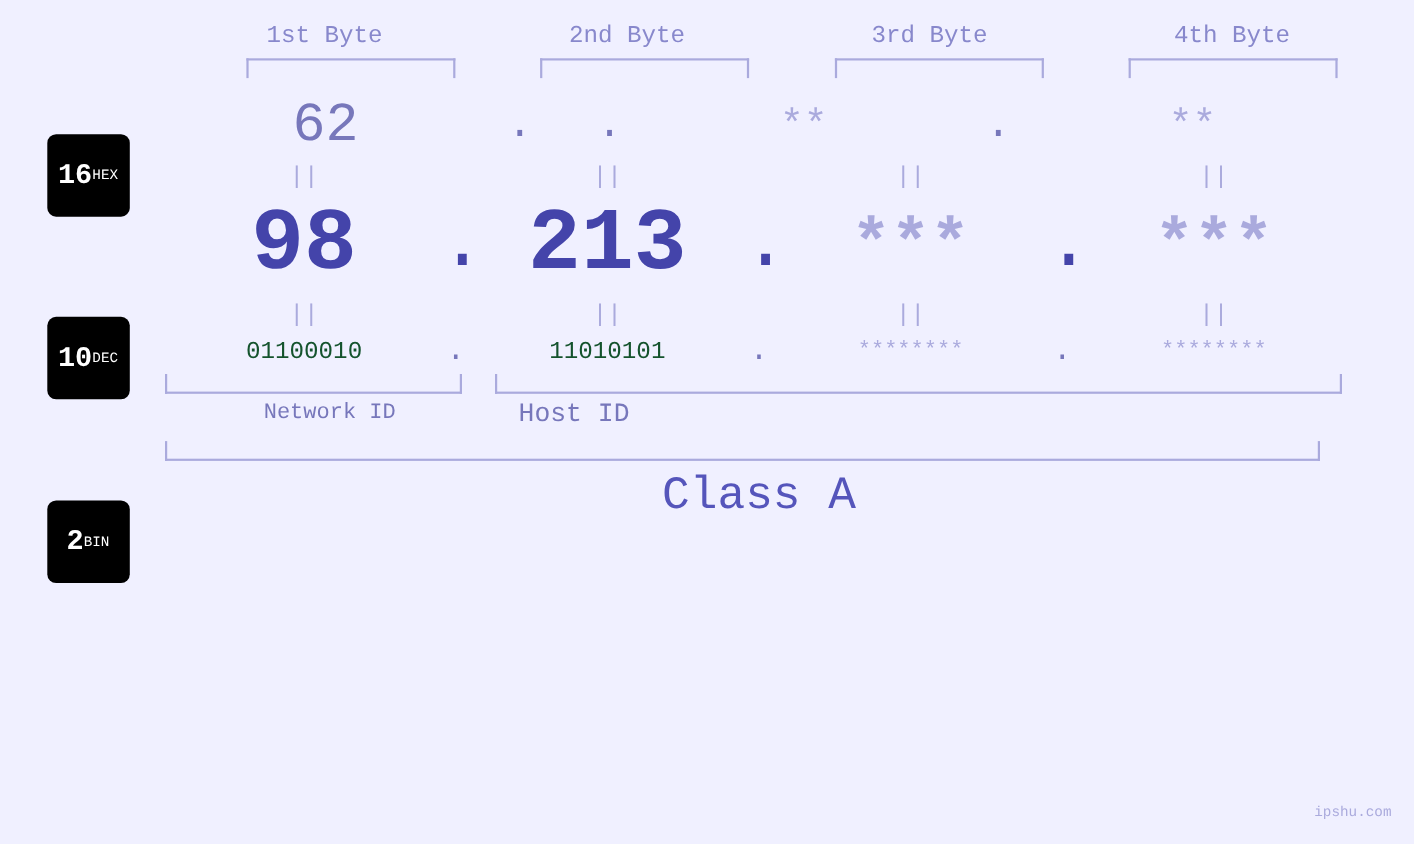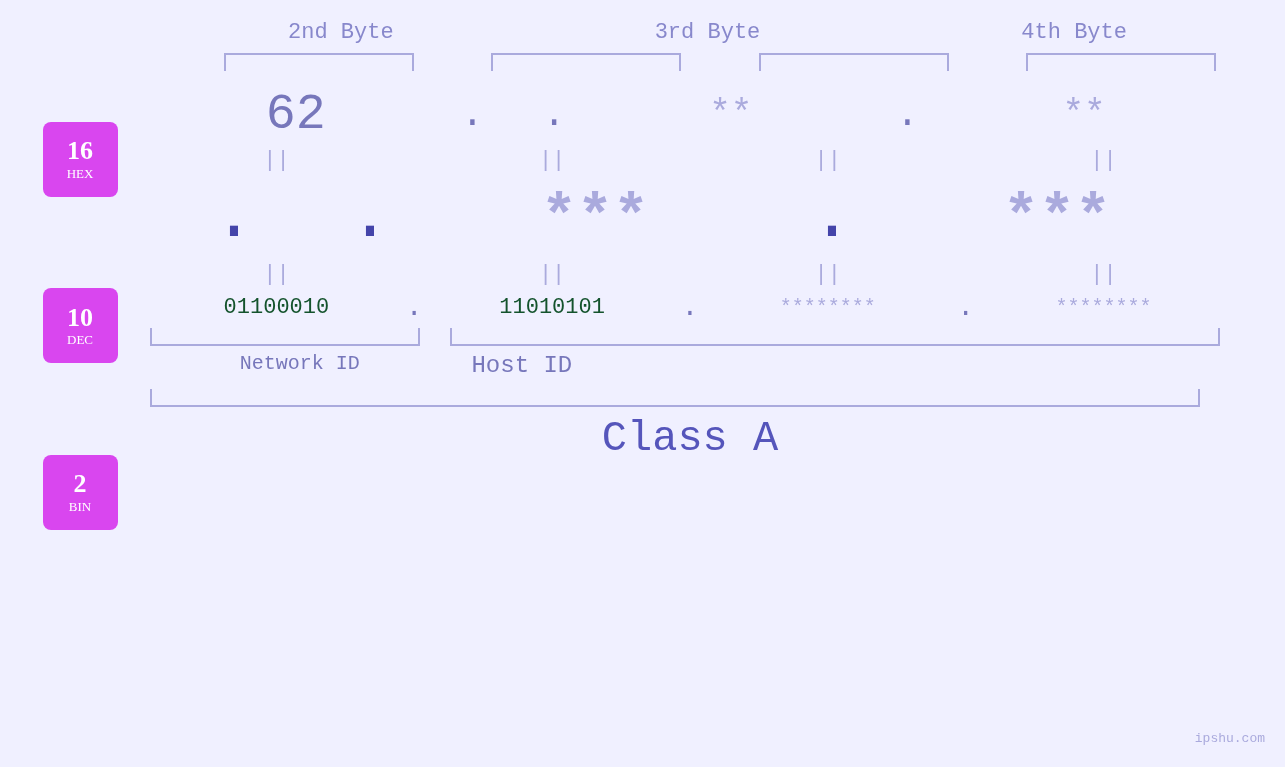--- a/index.html
+++ b/index.html
@@ -59,30 +59,29 @@
       display: flex;
       flex-direction: column;
       align-items: center;
       justify-content: space-around;
       width: 140px;
       height: 500px;
       padding-left: 20px;
     }
 
     .badge {
-      background: #d946ef;
+      background: #000000;
       color: white;
       border-radius: 8px;
       width: 75px;
       height: 75px;
       display: flex;
-      flex-direction: column;
       align-items: center;
       justify-content: center;
-      font-family: Liberation Serif, serif;
+      font-family: Liberation Mono, monospace;
     }
 
     .badge-num {
       font-size: 26px;
       font-weight: bold;
       line-height: 1.1;
     }
 
     .badge-label {
       font-size: 13px;
@@ -272,20 +271,21 @@
       font-size: 13px;
       font-family: 'Courier New', Courier, monospace;
     }
   </style>
 </head>
 <body>
 
 <div class="container">
 
   <div class="byte-headers">
+    <div class="byte-header">1st Byte</div>
     <div class="byte-header">2nd Byte</div>
     <div class="byte-header">3rd Byte</div>
     <div class="byte-header">4th Byte</div>
   </div>
 
   <div class="top-brackets">
     <div class="bracket-top"></div>
     <div class="bracket-top"></div>
     <div class="bracket-top"></div>
     <div class="bracket-top"></div>
@@ -329,21 +329,27 @@
         <div class="equals-sign">||</div>
         <div class="equals-sep"></div>
         <div class="equals-sign">||</div>
         <div class="equals-sep"></div>
         <div class="equals-sign">||</div>
         <div class="equals-sep"></div>
         <div class="equals-sign">||</div>
       </div>
 
       <div class="data-row">
+        <div class="cell">
+          <span class="dec-value">98</span>
+        </div>
         <div class="sep-dec">.</div>
+        <div class="cell">
+          <span class="dec-value">213</span>
+        </div>
         <div class="sep-dec">.</div>
         <div class="cell">
           <span class="dec-star">***</span>
         </div>
         <div class="sep-dec">.</div>
         <div class="cell">
           <span class="dec-star">***</span>
         </div>
       </div>
 

